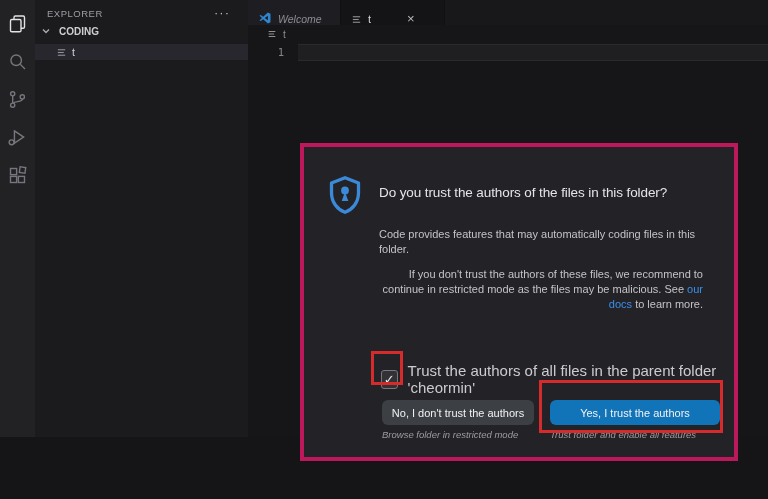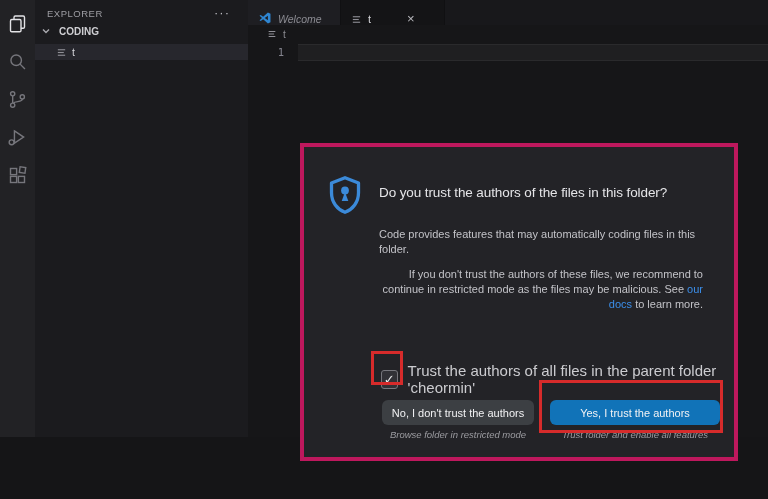--- a/index.html
+++ b/index.html
@@ -60,21 +60,21 @@
   .dlg-path { margin-top:13px; font-family:"DejaVu Sans Mono", monospace; font-size:11px; color:#c8c8cc; }
   .checkbox-row { position:absolute; left:77px; top:215px; display:flex; align-items:center; gap:10px; }
   .checkbox { width:19px; height:19px; background:#313136; border:1px solid #77777d;
     border-radius:3px; display:flex; align-items:center; justify-content:center;
     color:#e8e8ea; font-size:13px; cursor:pointer; }
   .checkbox-label { color:#ccccd0; font-size:15px; }
   .btn { position:absolute; top:253px; height:25px; display:flex; align-items:center;
     justify-content:center; color:#f2f2f4; font-size:11px; border:none; border-radius:6px; cursor:pointer; }
   .btn-no { left:78px; width:152px; background:#3c3f43; }
   .btn-yes { left:246px; width:170px; background:#1173b8; }
-  .btn-caption { position:absolute; top:282px; text-align:center; font-style:italic;
+  .btn-caption { position:absolute; top:282px; font-style:italic;
     font-size:9.5px; color:#9c9ca1; }
   .cap-no { left:78px; width:152px; }
   .cap-yes { left:246px; width:170px; }
 
   
   .annotation { position:absolute; border:3px solid #d62b2b; z-index:10; pointer-events:none; }
   .anno-checkbox { left:371px; top:351px; width:32px; height:34px; }
   .anno-yes { left:539px; top:380px; width:184px; height:53px; }
 </style>
 </head>

